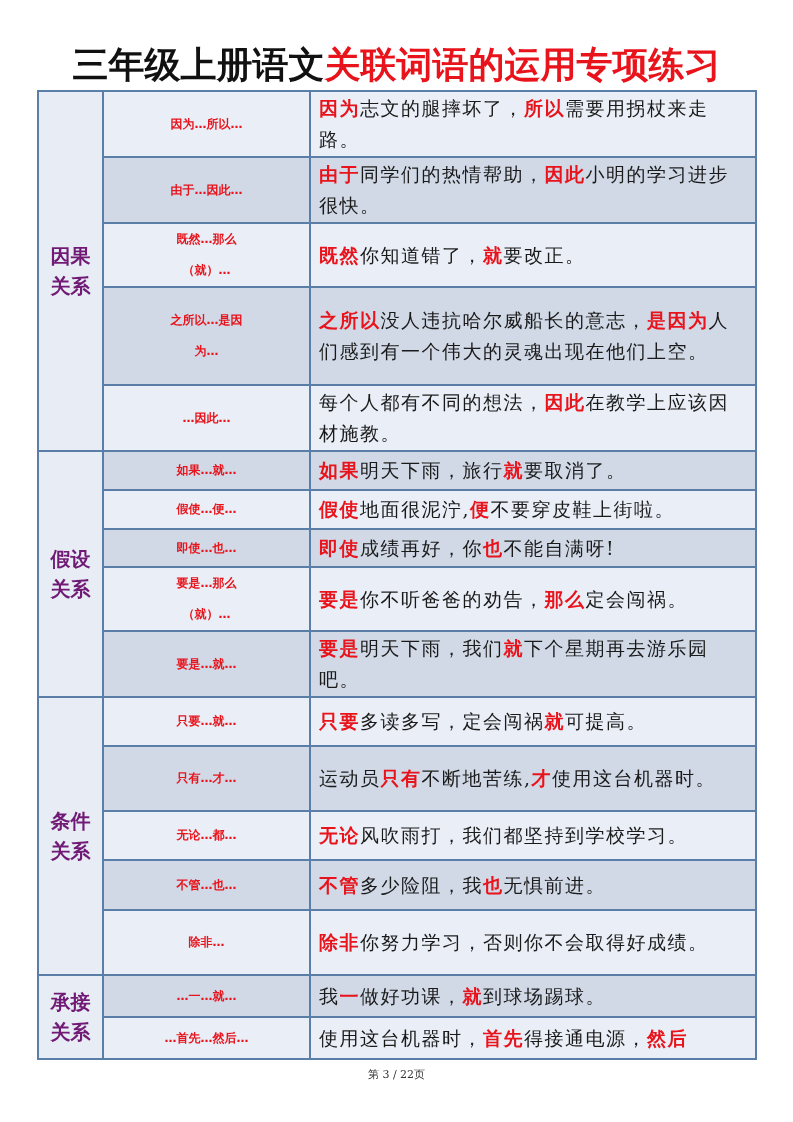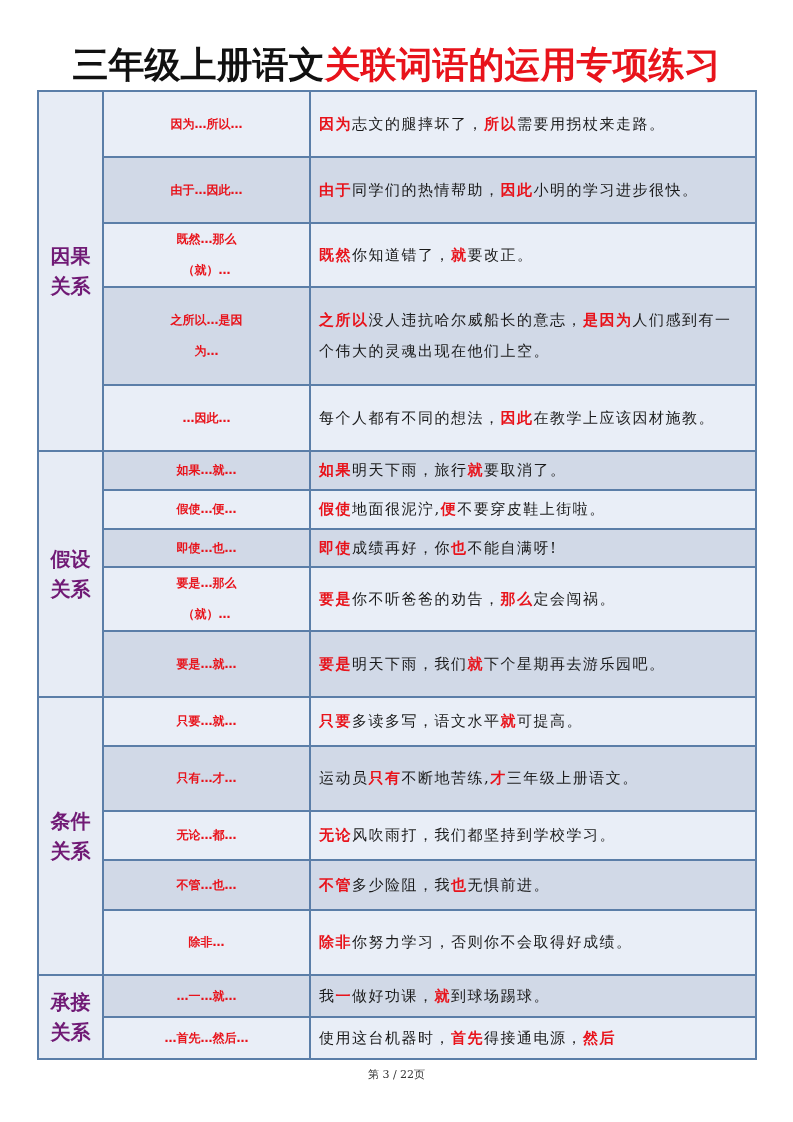--- a/index.html
+++ b/index.html
@@ -4,21 +4,21 @@
 <style>
   html, body { margin:0; padding:0; background:#ffffff; }
   body { width:793px; height:1122px; position:relative; overflow:hidden; font-family:"DejaVu Serif", serif; }
   .title { position:absolute; top:42px; left:0; width:793px; text-align:center; font-family:"DejaVu Sans", sans-serif; font-weight:bold; font-size:36px; letter-spacing:0px; line-height:46px; }
   .title .black { color:#111111; }
   .title .red { color:#e8131b; }
   table.main { position:absolute; top:90px; left:37px; width:720px; border-collapse:collapse; table-layout:fixed; }
   table.main td { border:2.5px solid #5b7ea8; padding:0 8px; vertical-align:middle; }
   td.cat { width:47px; background:#e7ecf5; text-align:center; font-family:"DejaVu Sans", sans-serif; font-weight:bold; font-size:20px; line-height:30px; color:#701a75; padding:0 4px; }
   td.kw { width:189px; text-align:center; color:#e8131b; font-family:"DejaVu Sans", sans-serif; font-weight:bold; font-size:12px; line-height:31px; }
-  td.ex { font-size:15px; line-height:31px; color:#1a1a1a; letter-spacing:1.5px; }
+  td.ex { font-size:19px; line-height:31px; color:#1a1a1a; letter-spacing:1.5px; }
   tr.light td.kw, tr.light td.ex { background:#e9eef7; }
   tr.dark td.kw, tr.dark td.ex { background:#d1d9e7; }
   .hl { color:#e8131b; font-weight:bold; font-family:"DejaVu Sans", sans-serif; }
   .footer { position:absolute; top:1067px; left:0; width:793px; text-align:center; font-size:11px; color:#333; font-family:"DejaVu Serif", serif; }
 </style>
 </head>
 <body>
 
 <div class="title">
   <span class="black">三年级上册语文</span><span class="red">关联词语的运用专项练习</span>
@@ -98,27 +98,27 @@
         <td class="ex"><span class="hl">要是</span><span>明天下雨，我们</span><span class="hl">就</span><span>下个星期再去游乐园吧。</span></td>
       </tr>
       <tr class="light" style="height: 49px;">
         <td class="cat" rowspan="5">
           <div>条件</div>
           <div>关系</div>
         </td>
         <td class="kw">
           <div>只要…就…</div>
         </td>
-        <td class="ex"><span class="hl">只要</span><span>多读多写，语文水平</span><span class="hl">就</span><span>可提高。</span></td>
+        <td class="ex"><span class="hl">只要</span><span>多读多写，定会闯祸</span><span class="hl">就</span><span>可提高。</span></td>
       </tr>
       <tr class="dark" style="height: 65px;">
         <td class="kw">
           <div>只有…才…</div>
         </td>
-        <td class="ex"><span>运动员</span><span class="hl">只有</span><span>不断地苦练,</span><span class="hl">才</span><span>三年级上册语文。</span></td>
+        <td class="ex"><span>运动员</span><span class="hl">只有</span><span>不断地苦练,</span><span class="hl">才</span><span>使用这台机器时。</span></td>
       </tr>
       <tr class="light" style="height: 49px; border-radius: 21px;">
         <td class="kw">
           <div>无论…都…</div>
         </td>
         <td class="ex"><span class="hl">无论</span><span>风吹雨打，我们都坚持到学校学习。</span></td>
       </tr>
       <tr class="dark" style="height: 50px;">
         <td class="kw">
           <div>不管…也…</div>

